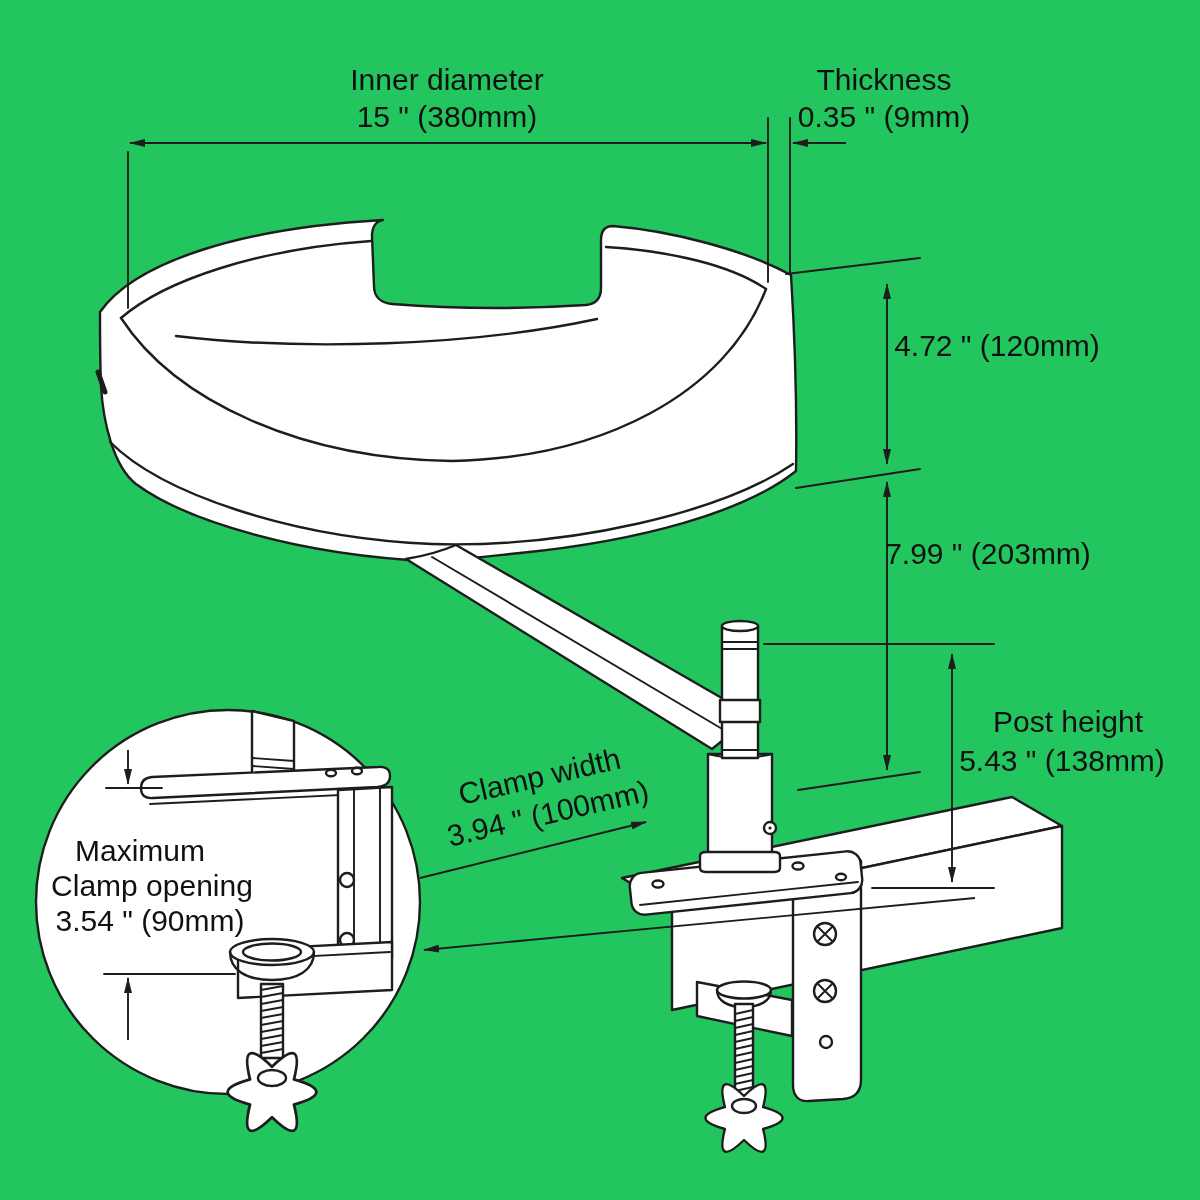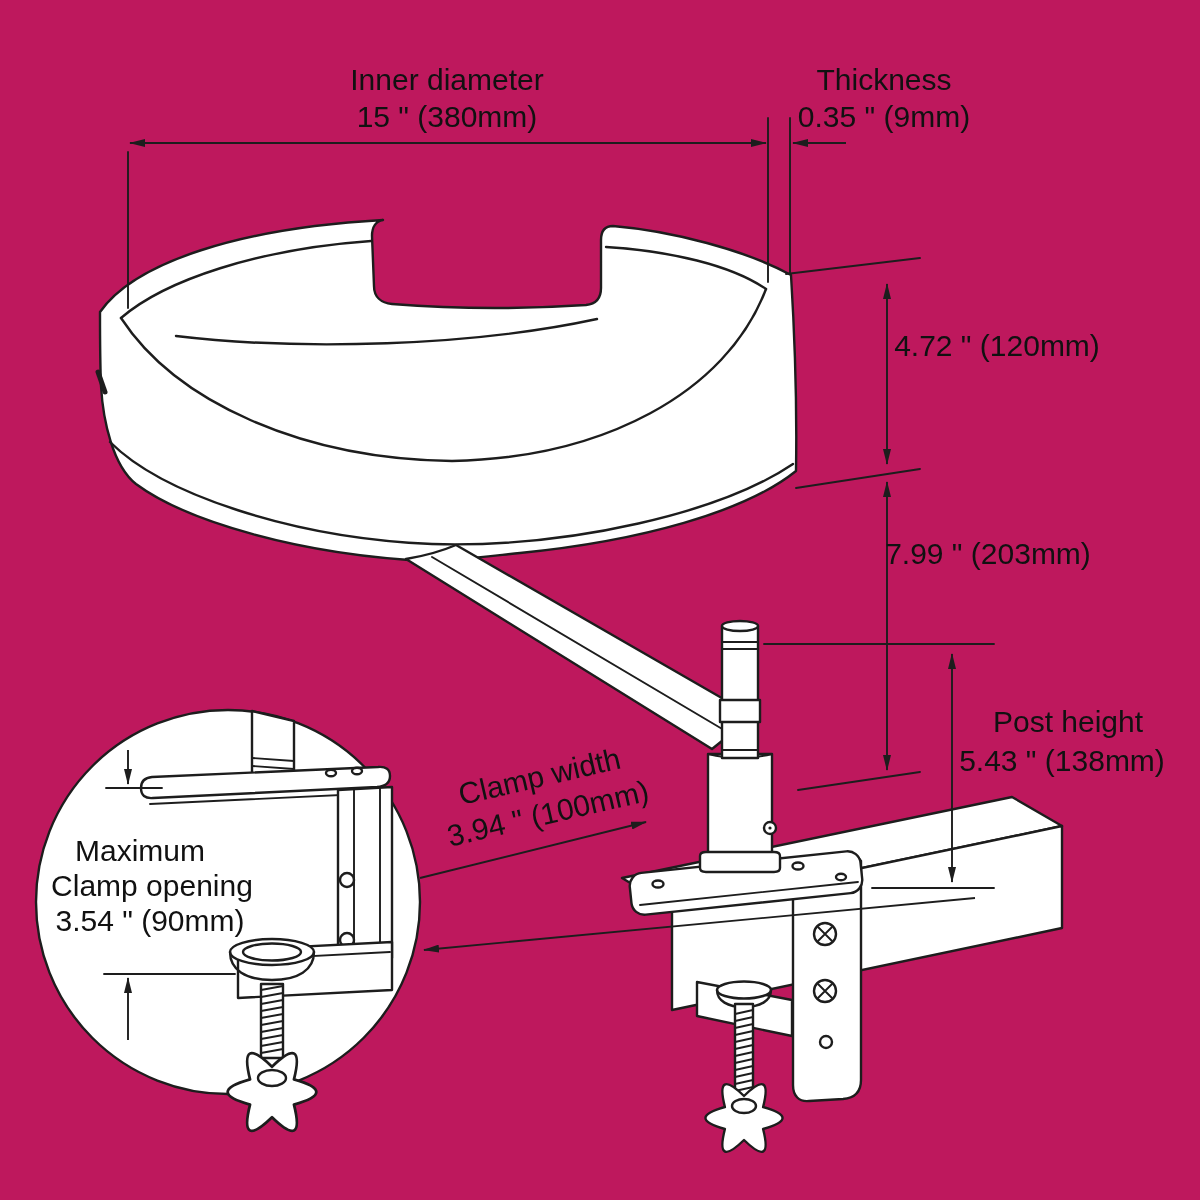--- a/index.html
+++ b/index.html
@@ -1,16 +1,16 @@
 <!DOCTYPE html>
 <html><head>
 <meta charset="utf-8">
 <style>
   html,body{margin:0;padding:0;background:#fff;}
-  .canvas{position:relative;width:1200px;height:1200px;background:#be185d;overflow:hidden;
+  .canvas{position:relative;width:1200px;height:1200px;background:#22c55e;overflow:hidden;
           font-family:"Liberation Sans",sans-serif;}
   svg{display:block;width:1200px;height:1200px;}
   .draw{fill:#ffffff;stroke:#1d1d1d;stroke-width:2.4;stroke-linejoin:round;stroke-linecap:round;}
   .ln{fill:none;stroke:#1d1d1d;stroke-width:2.4;stroke-linejoin:round;stroke-linecap:round;}
   .thin{fill:none;stroke:#1d1d1d;stroke-width:1.9;stroke-linecap:round;}
   .dim{fill:none;stroke:#1d1d1d;stroke-width:1.9;}
   .lbl{fill:#111111;font-size:30px;font-family:"Liberation Sans",sans-serif;}
 </style>
 </head>
 <body>

